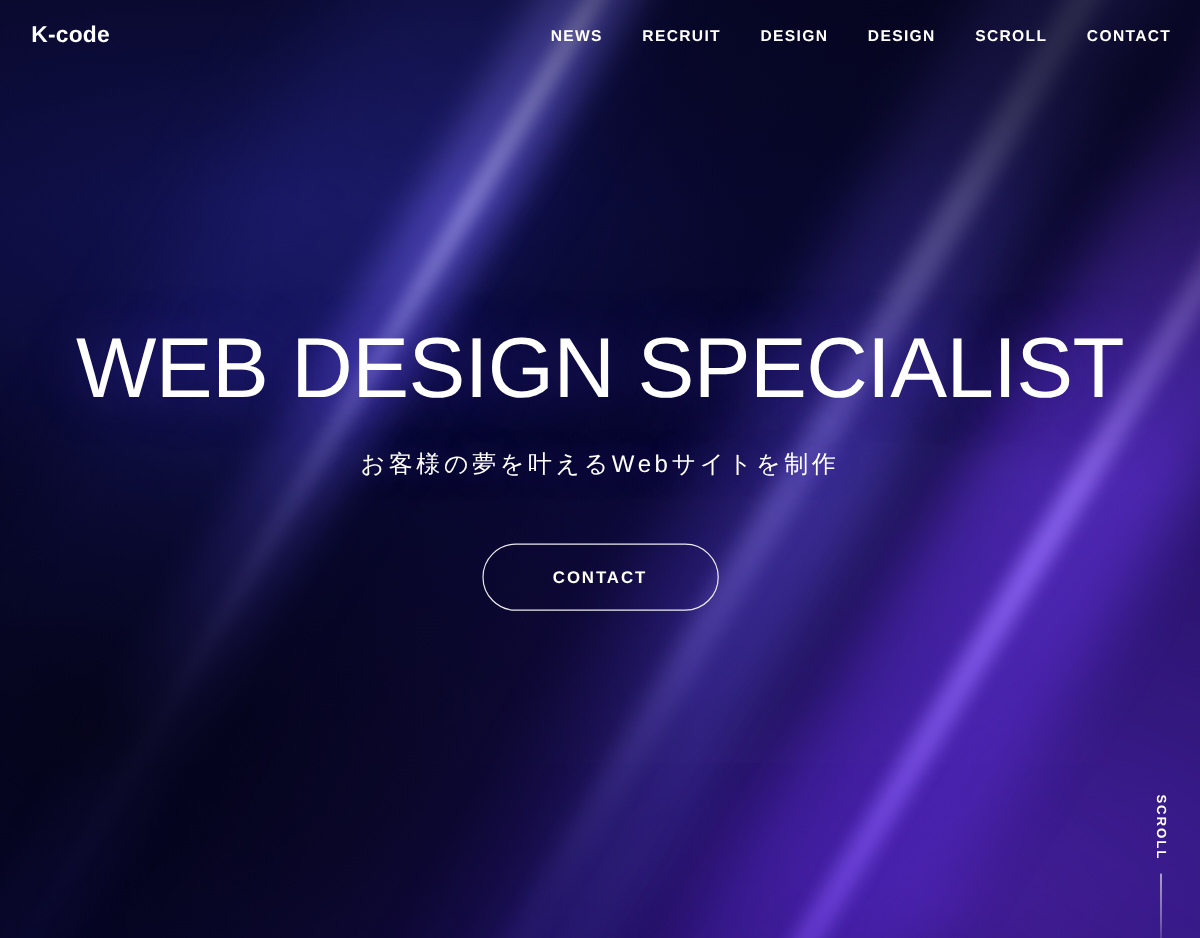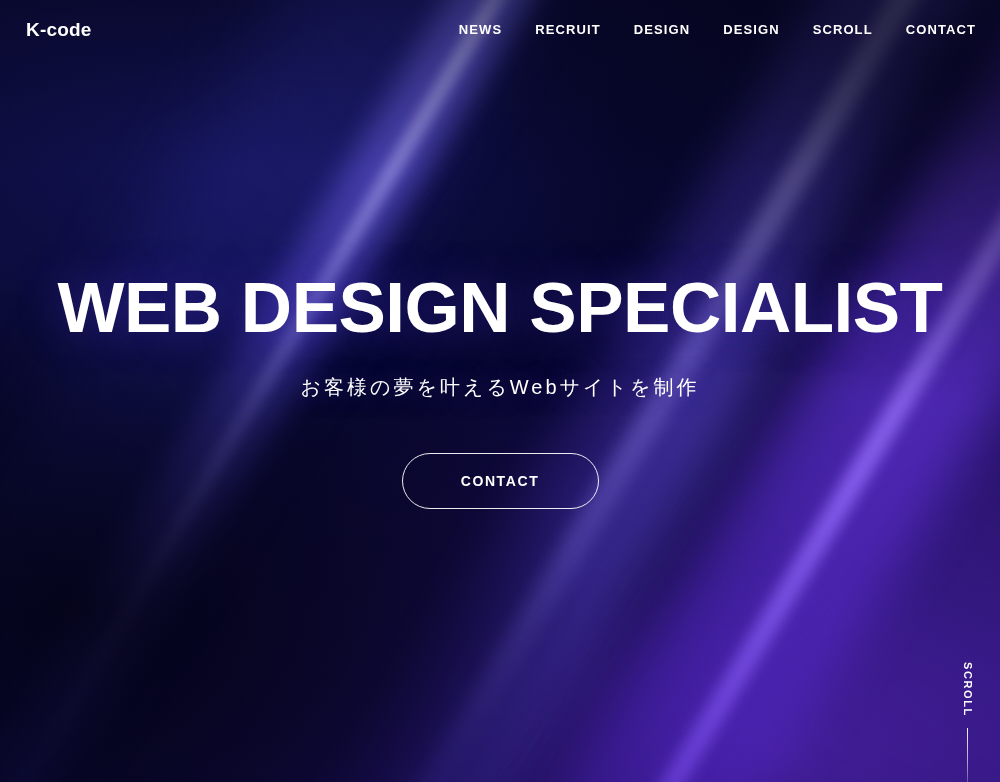--- a/index.html
+++ b/index.html
@@ -244,21 +244,21 @@
     flex-direction: column;
     align-items: center;
     justify-content: flex-start;
     padding-top: 272px;
     z-index: 15;
   }
 
   .hero-title {
     color: #ffffff;
     font-size: 71px;
-    font-weight: bold;
+    font-weight: normal;
     letter-spacing: -0.5px;
     line-height: 1;
     white-space: nowrap;
     text-align: center;
     text-shadow: 0 0 38px rgba(60,40,170,0.55);
   }
 
   .hero-subtitle {
     margin-top: 34px;
     color: #ffffff;

